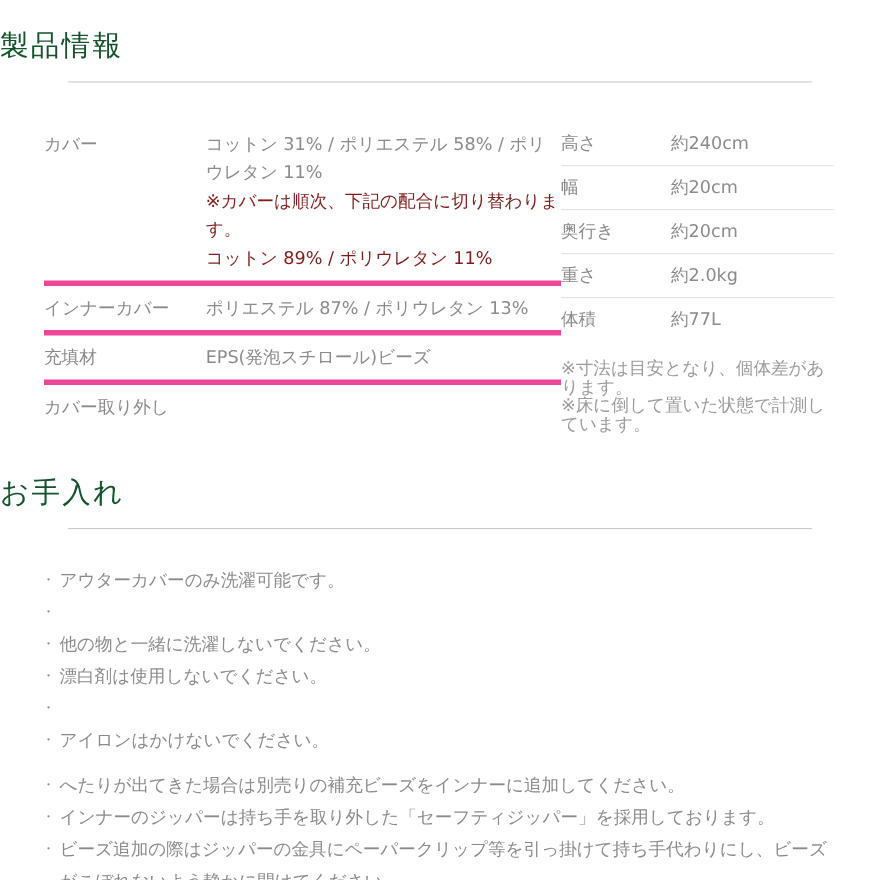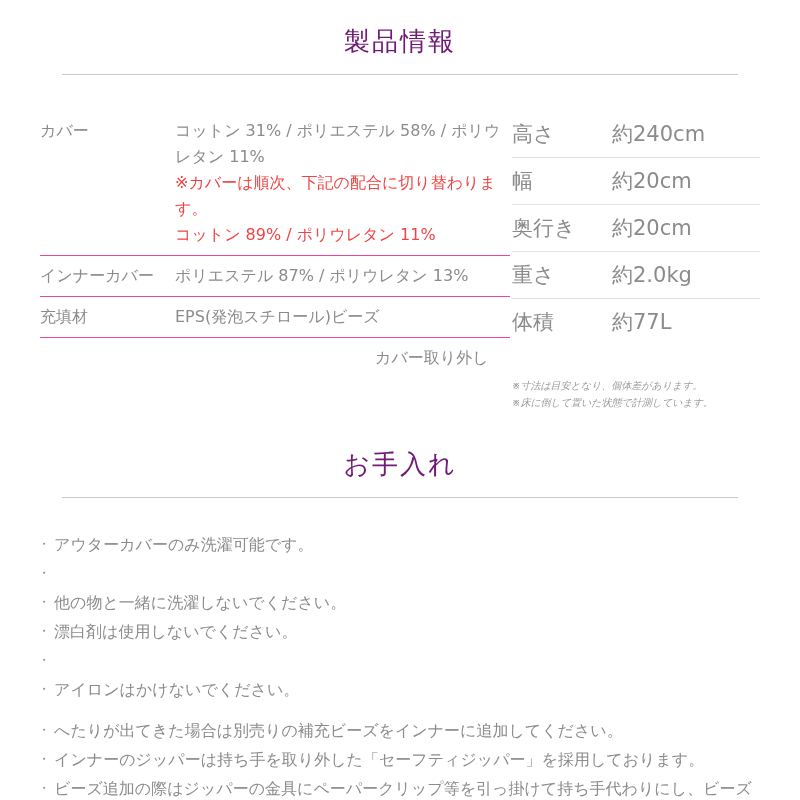--- a/index.html
+++ b/index.html
@@ -4,24 +4,24 @@
 <style>
   html,body{margin:0;padding:0;}
   body{
     width:800px;height:800px;background:#ffffff;
     font-family:"DejaVu Sans","Liberation Sans",sans-serif;
     color:#8b8b8b;
     -webkit-font-smoothing:antialiased;
     overflow:hidden;
   }
   .section-title{
-    text-align:center;
+    text-align:left;
     font-size:26px;
     font-weight:400;
-    color:#701a75;
+    color:#14532d;
     letter-spacing:2px;
     margin:0;
   }
   .title-divider{
     width:676px;
     margin:15px auto 0;
     border-bottom:1px solid #c9c9c9;
     height:0;
   }
   
@@ -33,56 +33,55 @@
     box-sizing:border-box;
   }
   .spec-table{
     width:470px;
     font-size:16px;
     line-height:26px;
   }
   .spec-row{
     display:flex;
     padding:7px 0;
+    gap:12px;
   }
   .spec-row + .spec-row{
-    border-top:1px solid #ec4899;
-    justify-content:flex-end;
+    border-top:5px solid #ec4899;
   }
   .spec-label{
     width:135px;
     flex-shrink:0;
   }
   .spec-value{
     width:335px;
   }
   .red-note{
-    color:#ef4444;
+    color:#7f1d1d;
   }
   .dim-table{
     width:248px;
-    font-size:21px;
+    font-size:16px;
   }
   .dim-row{
     display:flex;
     padding:9px 0;
   }
   .dim-row + .dim-row{
     border-top:1px solid #e2e2e2;
   }
   .dim-label{
     width:100px;
     flex-shrink:0;
   }
   .dim-notes{
-    margin-top:32px;
-    font-size:10px;
+    margin-top:16px;
+    font-size:16px;
     line-height:17px;
     color:#9b9b9b;
-    font-style:italic;
   }
   
   .care-header{
     margin-top:36px;
   }
   .care-list{
     padding:0 38px;
     margin-top:32px;
     font-size:16px;
     line-height:29px;

